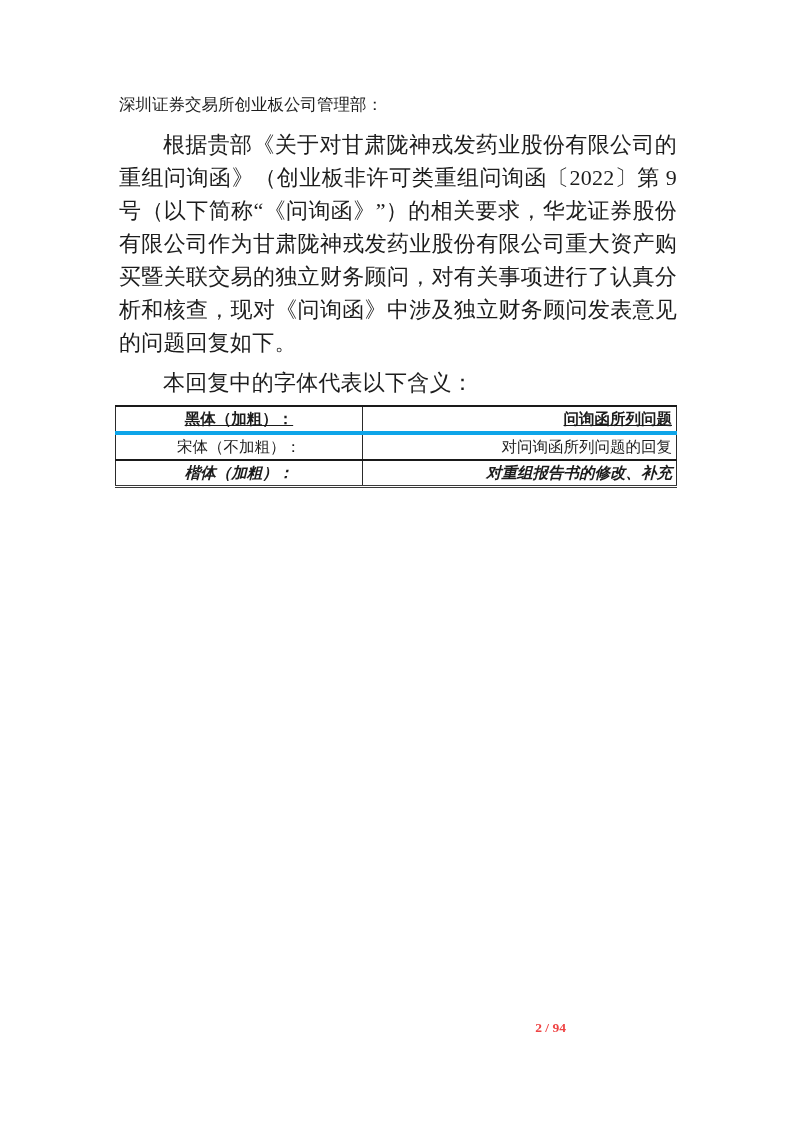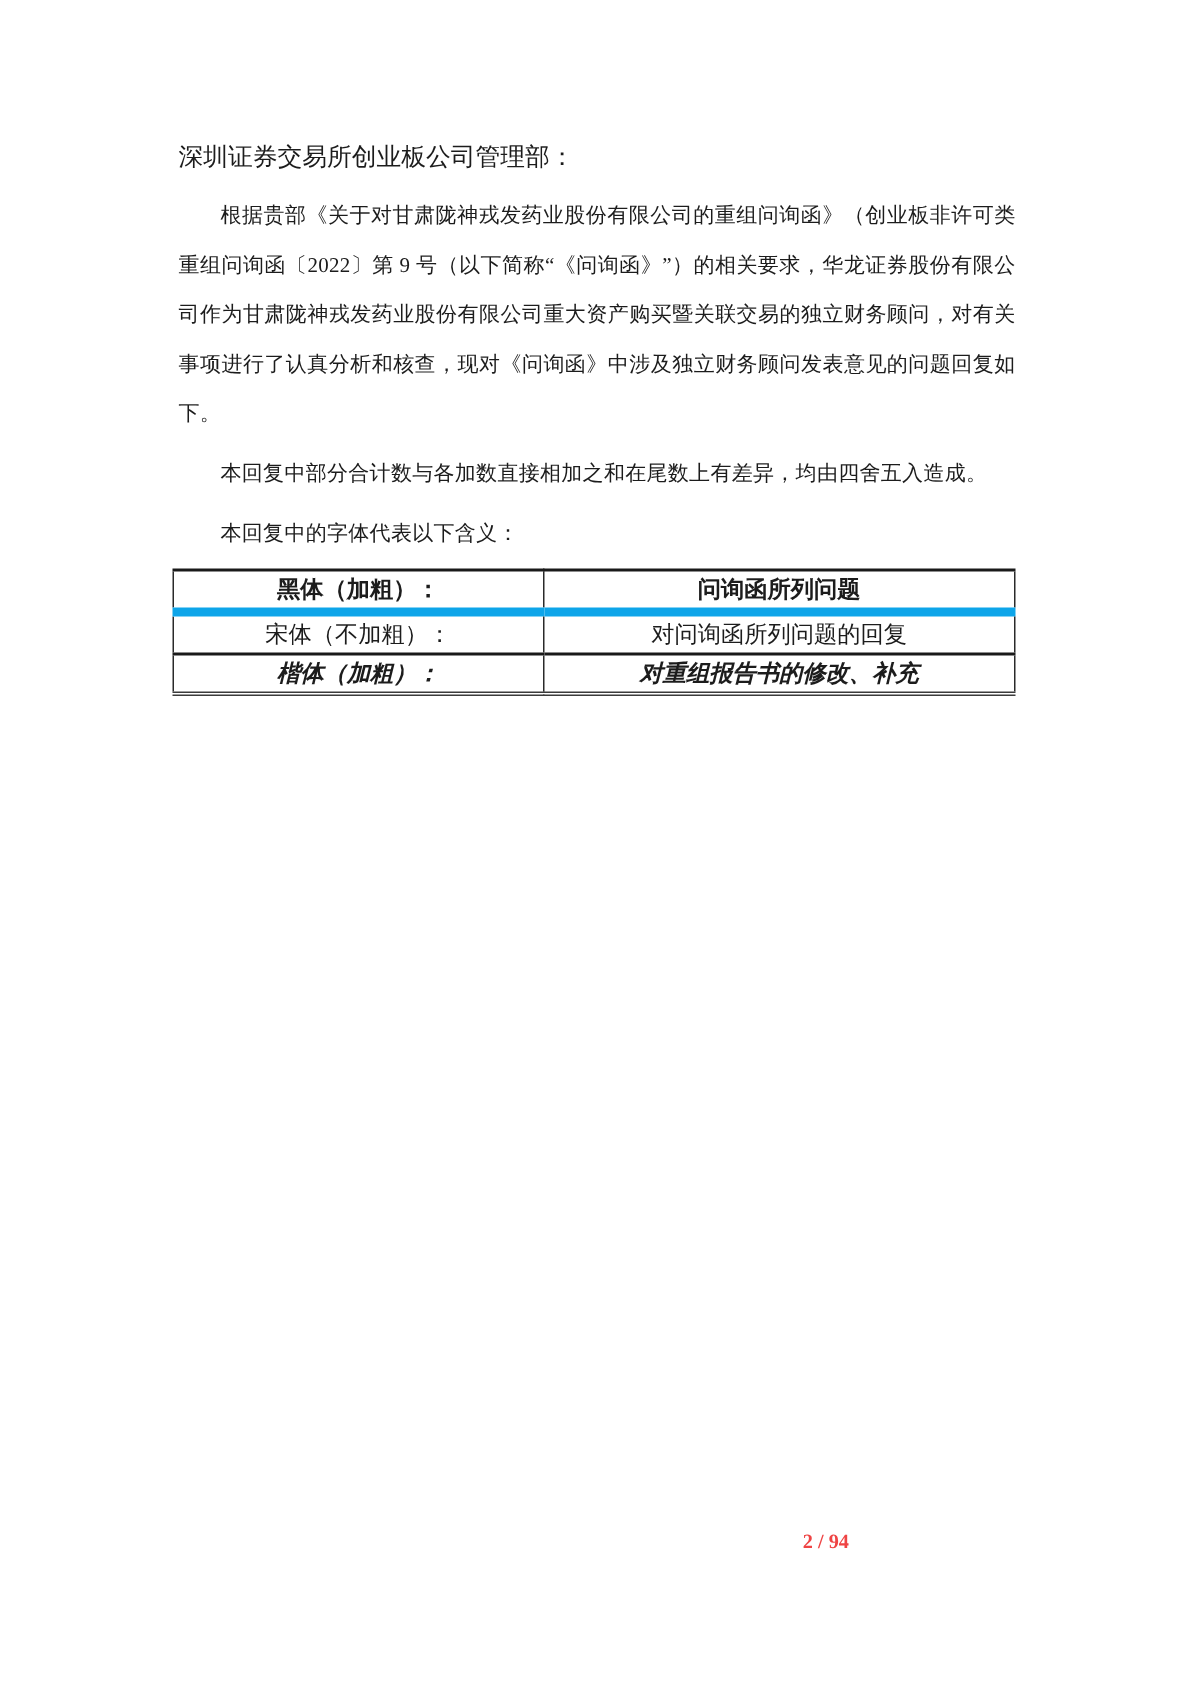--- a/index.html
+++ b/index.html
@@ -21,21 +21,21 @@
     left: 119px;
     top: 88px;
     width: 558px;
   }
   .salutation {
     font-size: 16.5px;
     line-height: 33px;
     text-align: left;
   }
   .para {
-    font-size: 14px;
+    font-size: 22px;
     line-height: 33px;
     text-indent: 2em;
     text-align: justify;
     margin: 0;
     margin-top: 7px;
     letter-spacing: 0.2px;
   }
   .para .bold-run {
     font-weight: bold;
   }
@@ -53,25 +53,26 @@
     border-right: 1px solid #2a2a2a;
   }
   table.legend td {
     height: 24px;
     text-align: center;
     vertical-align: middle;
     padding: 0 4px;
     font-size: 15.5px;
   }
   table.legend td.col-font { width: 44%; border-right: 1.5px solid #2a2a2a; }
-  table.legend td.col-meaning { width: 56%; }
+  table.legend td.col-meaning { width: 56%; text-align: right; }
   tr.row-heiti-bold td {
     font-family: "Liberation Sans", "DejaVu Sans", sans-serif;
     font-weight: bold;
-    border-bottom: 6px solid #0ea5e9;
+    border-bottom: 4px solid #0ea5e9;
+    text-decoration: underline;
   }
   tr.row-songti td {
     font-family: Liberation Sans, sans-serif;
     font-weight: normal;
     border-bottom: 2px solid #1a1a1a;
   }
   tr.row-kaiti-bold td {
     font-family: "Liberation Serif", "DejaVu Serif", serif;
     font-style: italic;
     font-weight: bold;
@@ -96,21 +97,20 @@
 <body>
 
 <div class="page">
   <div class="content">
 
     <div class="salutation">深圳证券交易所创业板公司管理部：</div>
 
     <p class="para">根据贵部《关于对甘肃陇神戎发药业股份有限公司的重组问询函》（创业板非许可类重组问询函〔2022〕第 9 号（以下简称“《问询函》”）的相关要求，华龙证券股份有限公司作为甘肃陇神戎发药业股份有限公司重大资产购买暨关联交易的独立财务顾问，对有关事项进行了认真分析和核查，现对《问询函》中涉及独立财务顾问发表意见的问题回复如下。</p>
 
 
-    <p class="para">本回复中部分合计数与各加数直接相加之和在尾数上有差异，均由四舍五入造成。</p>
 
     <p class="para">本回复中的字体代表以下含义：</p>
 
     <div class="legend-table-wrap">
       <table class="legend">
         <tbody>
           <tr class="row-heiti-bold">
             <td class="col-font">黑体（加粗）：</td>
             <td class="col-meaning">问询函所列问题</td>
           </tr>

